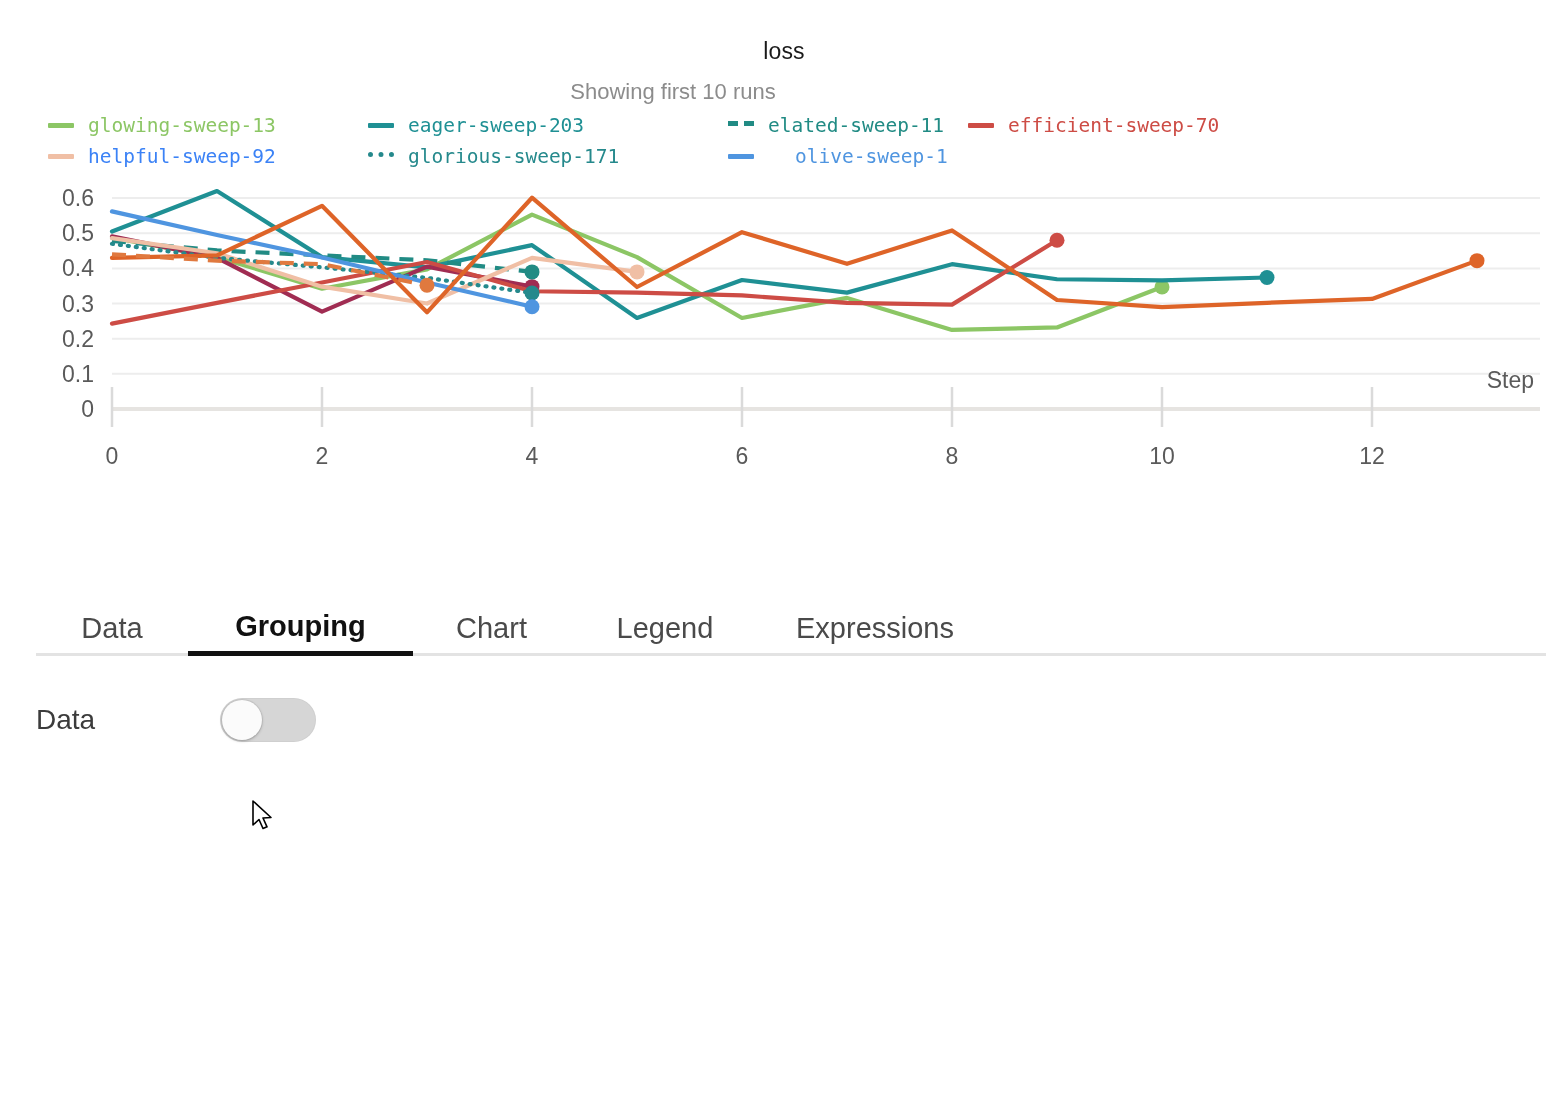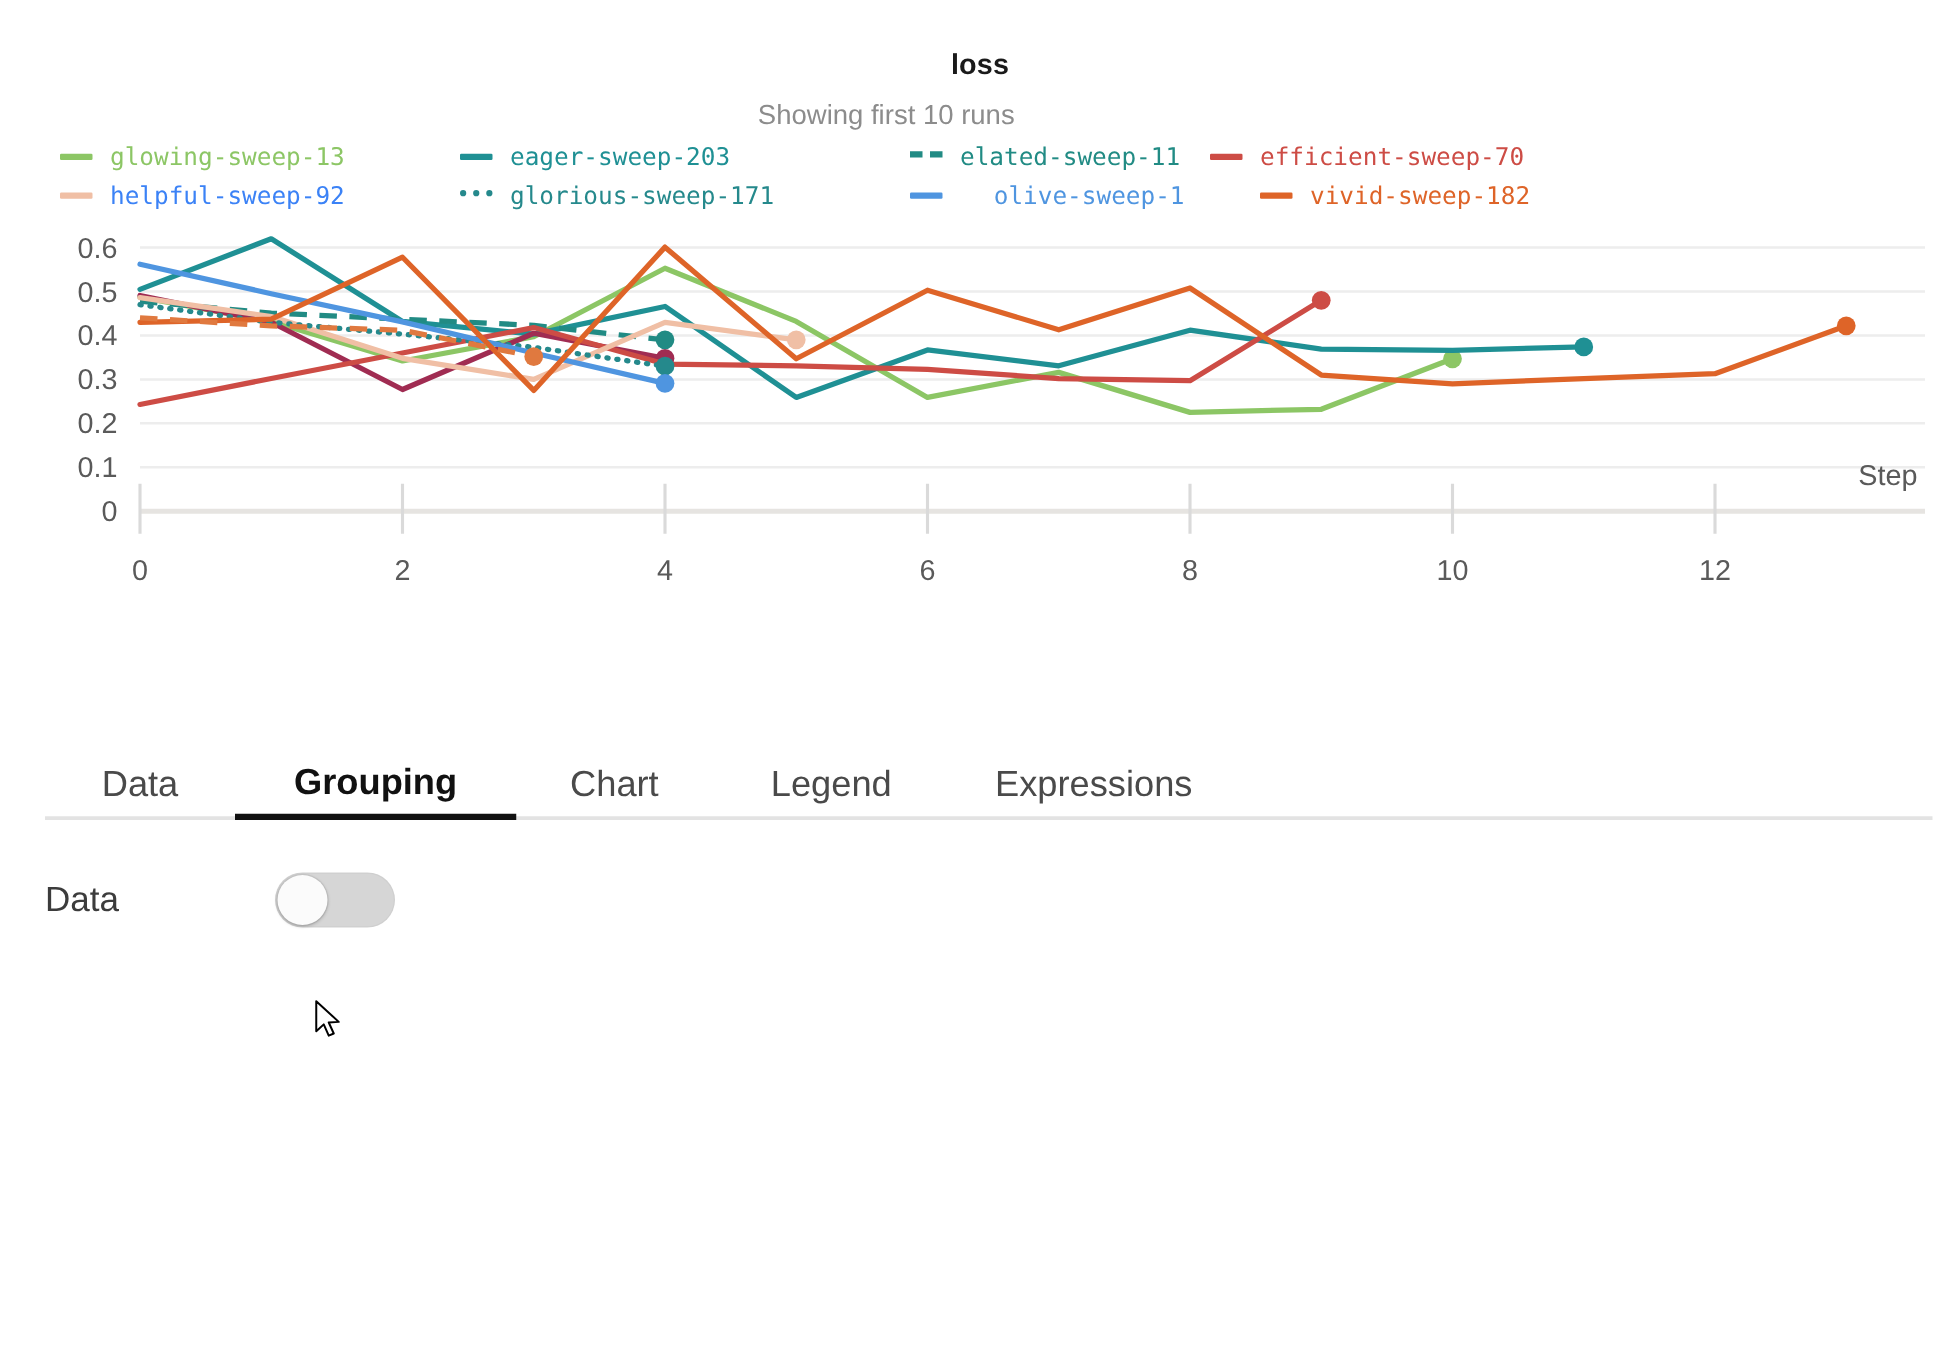--- a/index.html
+++ b/index.html
@@ -24,34 +24,33 @@
     width: 1568px;
     height: 520px;
   }
   #chart-title {
     position: absolute;
     top: 38px;
     left: 0;
     width: 1568px;
     text-align: center;
     font-size: 23px;
-    font-weight: bold;
+    font-weight: normal;
     color: #1a1a1a;
     letter-spacing: .1px;
   }
   #chart-subtitle {
     position: absolute;
     top: 79px;
     left: 0;
     width: 1346px;
     text-align: center;
     font-size: 22px;
     color: #8c8c8c;
     font-weight: normal;
-    margin-left: 36px;
   }
 
   
   #legend {
     position: absolute;
     top: 110px;
     left: 48px;
     width: 1500px;
     display: flex;
     flex-wrap: wrap;
@@ -207,24 +206,20 @@
         <span class="legend-swatch" style="background: rgb(240, 191, 165); color: rgb(240, 191, 165);"></span>
         <span class="legend-label" style="color: #3b82f6; text-align: right;">helpful-sweep-92</span>
       </div>
       <div class="legend-item" style="width: 360px; color: rgb(37, 137, 140);">
         <span class="legend-swatch dotted" style="background: rgb(37, 137, 140); color: rgb(37, 137, 140);"></span>
         <span class="legend-label" style="color: rgb(37, 137, 140);">glorious-sweep-171</span>
       </div>
       <div class="legend-item" style="width: 280px; color: rgb(79, 149, 224); gap: 27px;">
         <span class="legend-swatch" style="background: rgb(79, 149, 224); color: rgb(79, 149, 224);"></span>
         <span class="legend-label" style="color: rgb(79, 149, 224);">olive-sweep-1</span>
-      </div>
-      <div class="legend-item" style="width: 240px; color: rgb(222, 100, 40);">
-        <span class="legend-swatch" style="background: rgb(222, 100, 40); color: rgb(222, 100, 40);"></span>
-        <span class="legend-label" style="color: rgb(222, 100, 40);">vivid-sweep-182</span>
       </div>
     </div>
 
   <div id="plot-wrap">
     <svg id="plot-svg" width="1568" height="300">
         <line x1="112" x2="1540" y1="239" y2="239" stroke="#e6e4e1" stroke-width="4"></line>
         <text x="94" y="247" text-anchor="end" font-size="23" fill="#5a5a5a" font-family="&quot;Liberation Sans&quot;, sans-serif">0</text>
         <line x1="112" x2="1540" y1="203.84375" y2="203.84375" stroke="#ededed" stroke-width="2"></line>
         <text x="94" y="211.84375" text-anchor="end" font-size="23" fill="#5a5a5a" font-family="&quot;Liberation Sans&quot;, sans-serif">0.1</text>
         <line x1="112" x2="1540" y1="168.6875" y2="168.6875" stroke="#ededed" stroke-width="2"></line>

